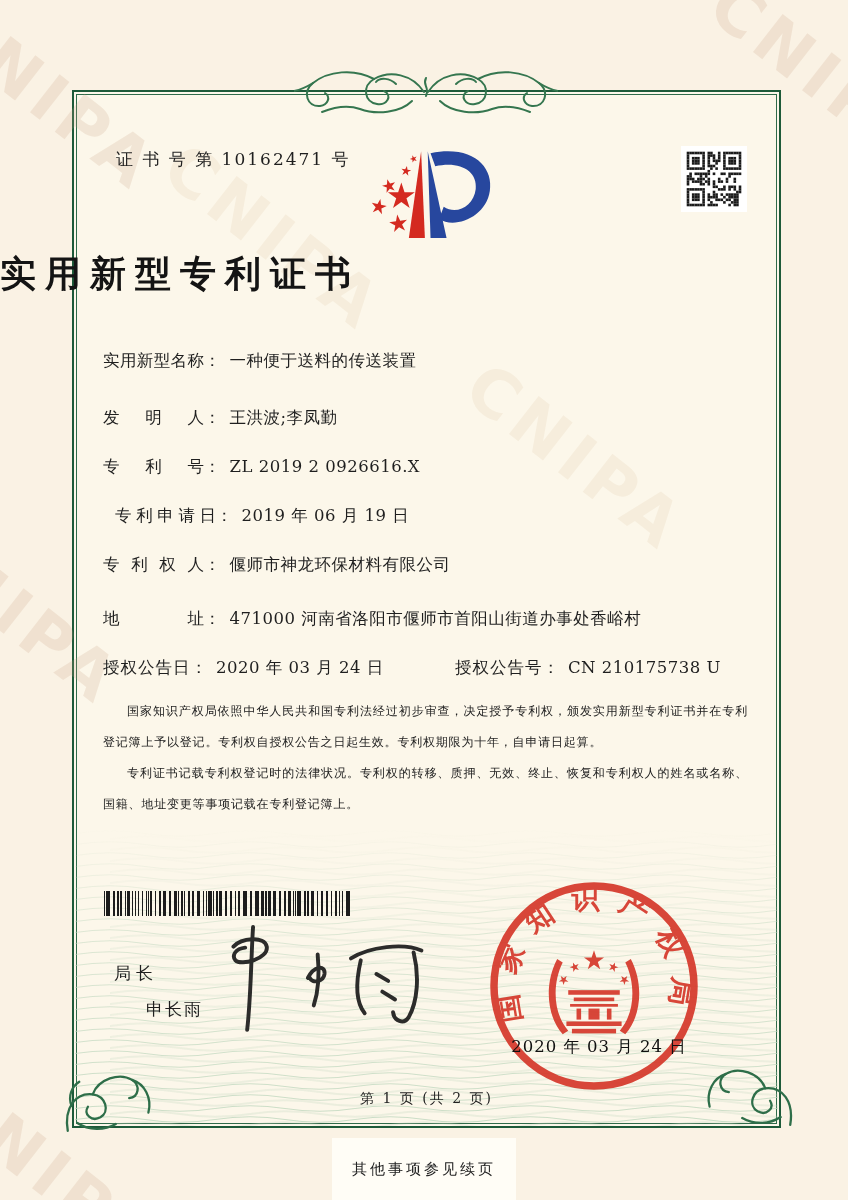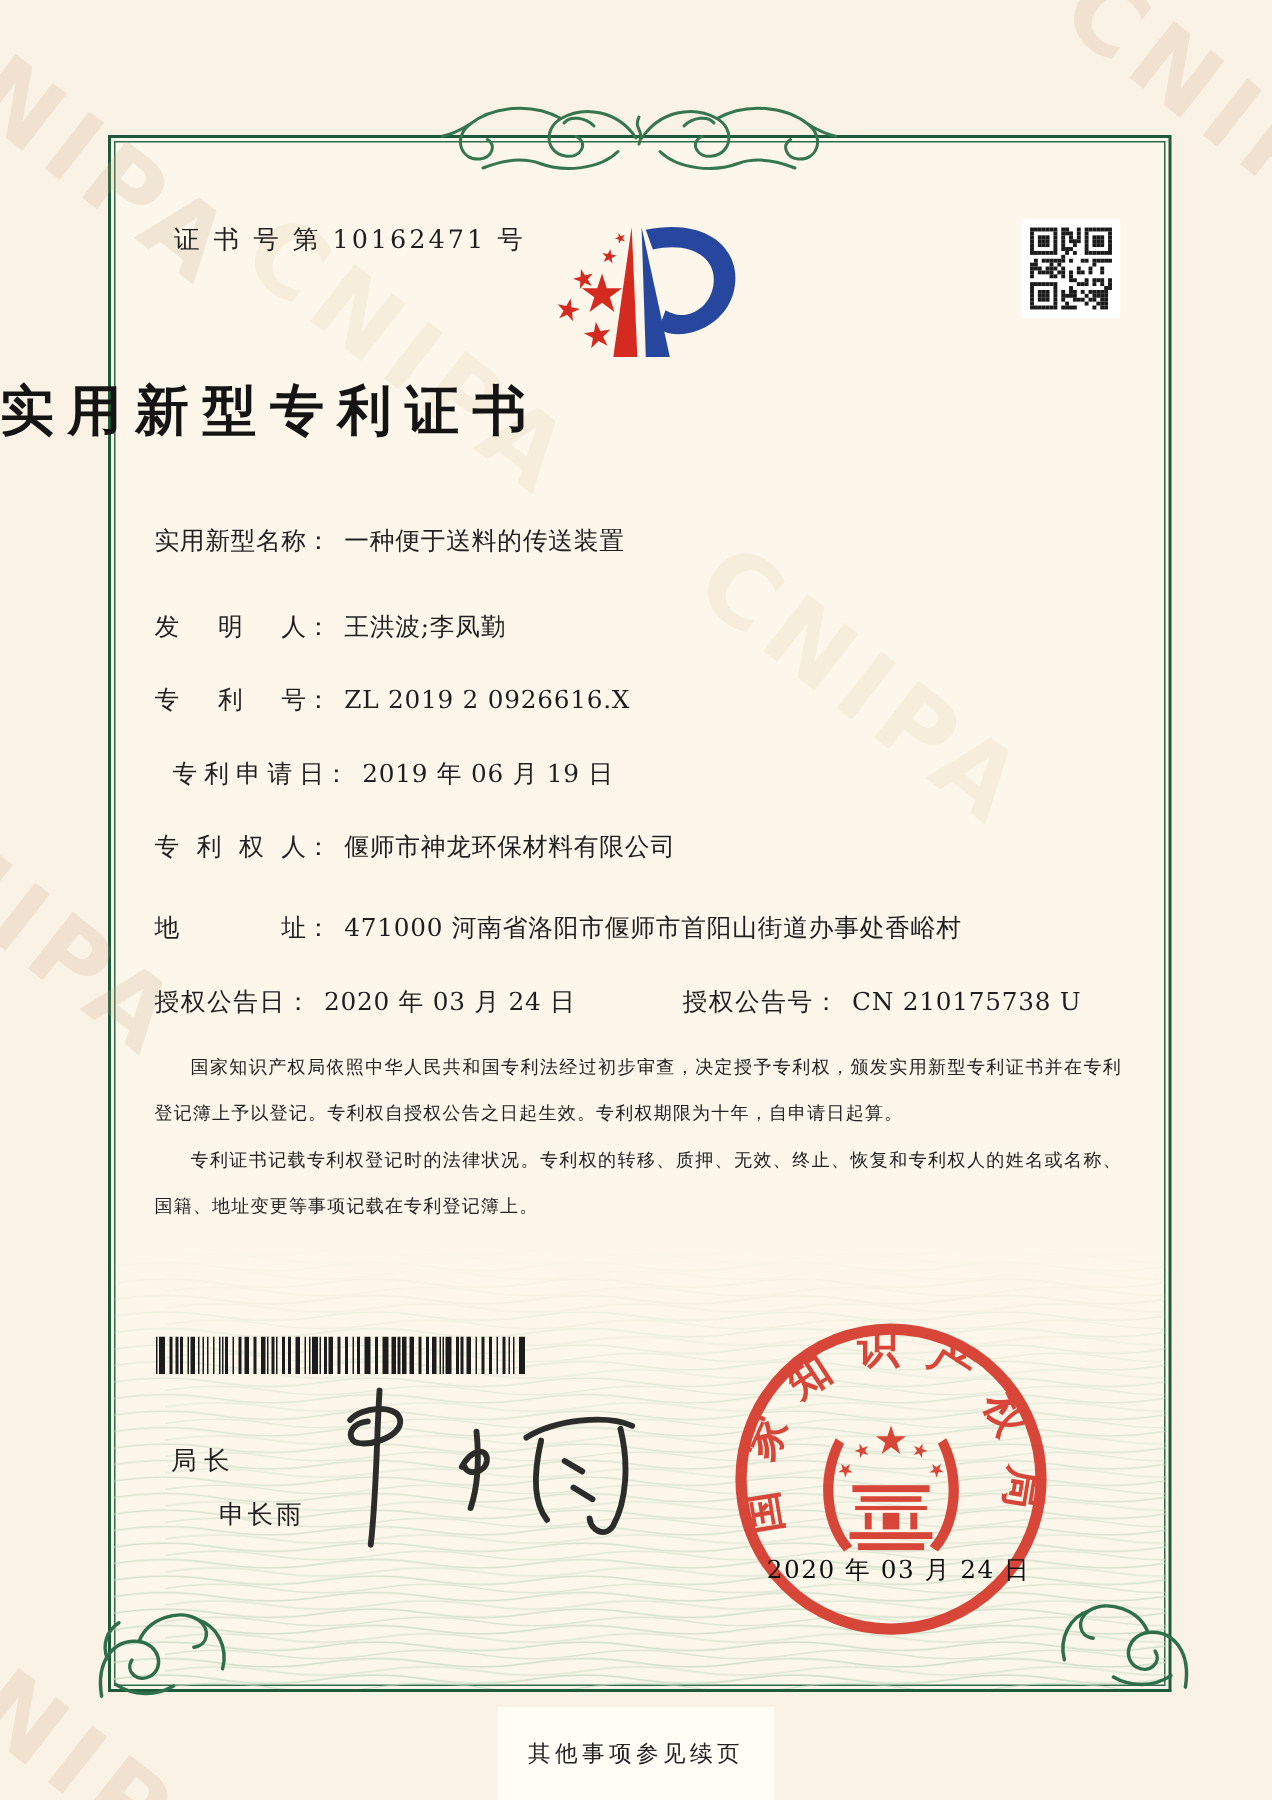--- a/index.html
+++ b/index.html
@@ -517,19 +517,20 @@
           <rect x="-19" y="18" width="5" height="12"></rect>
           <rect x="-6" y="18" width="12" height="12"></rect>
           <rect x="14" y="18" width="5" height="12"></rect>
           <rect x="-30" y="32" width="60" height="5"></rect>
           <rect x="-24" y="40" width="48" height="5"></rect>
         </g>
       </g>
     </svg>
     <div class="seal-date">2020 年 03 月 24 日</div>
 
+    <div class="page-info">第 1 页 (共 2 页)</div>
 
     <div class="footer-note">
       <span>其他事项参见续页</span>
     </div>
 
   </div>
 </div>
 
 </body></html>

